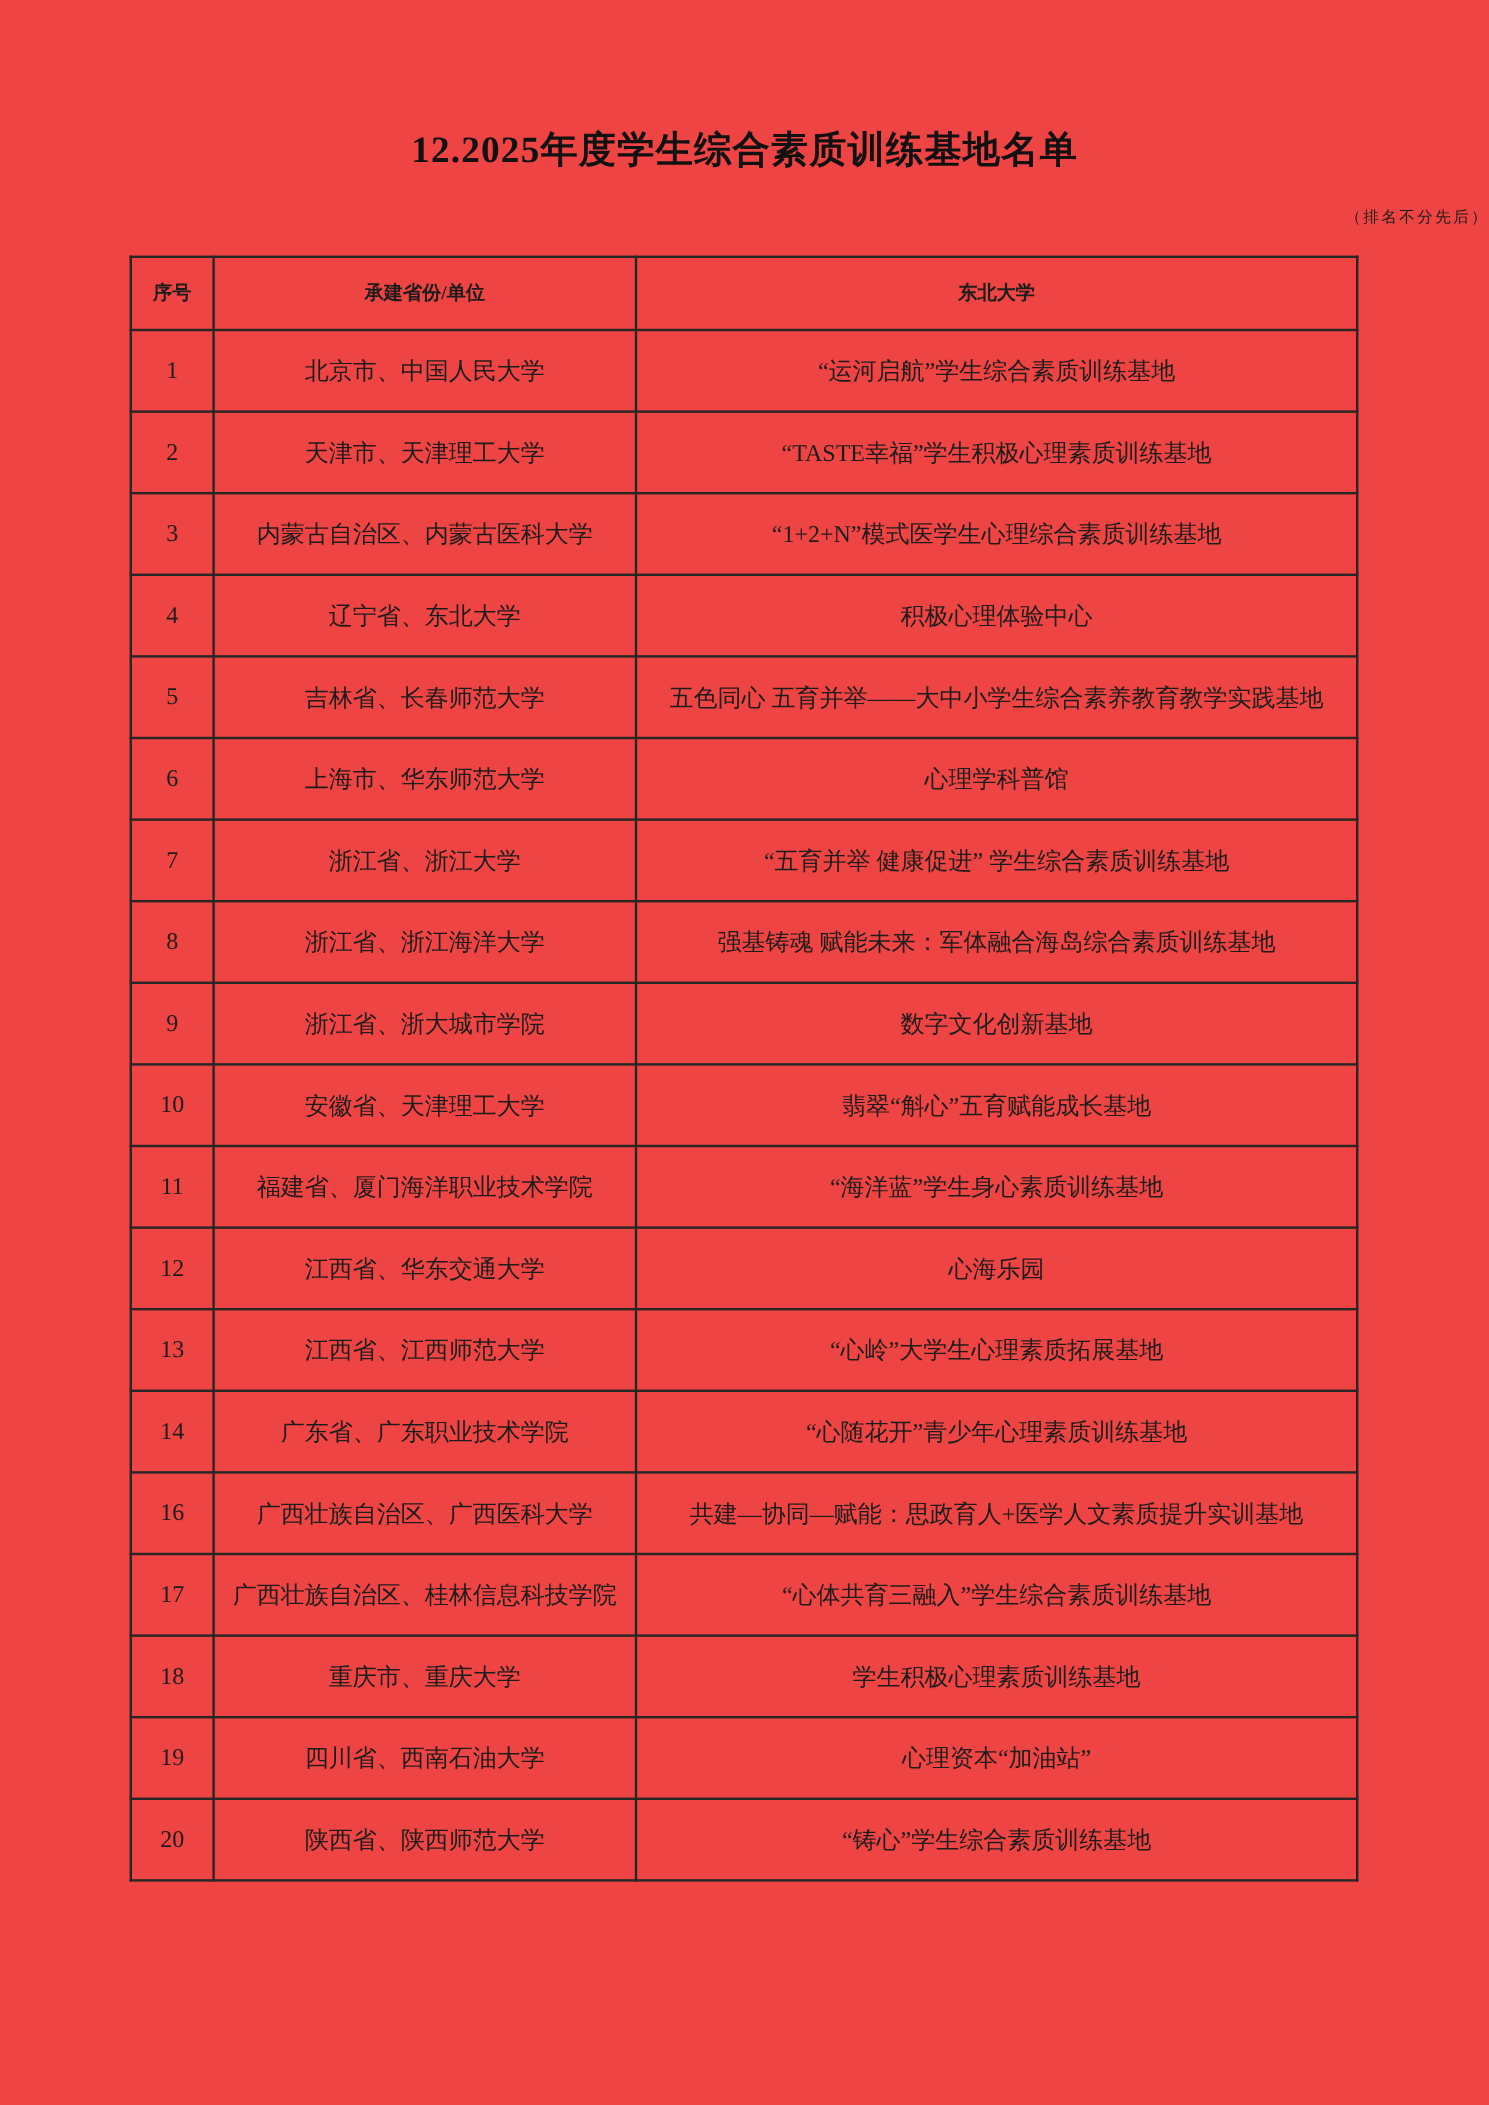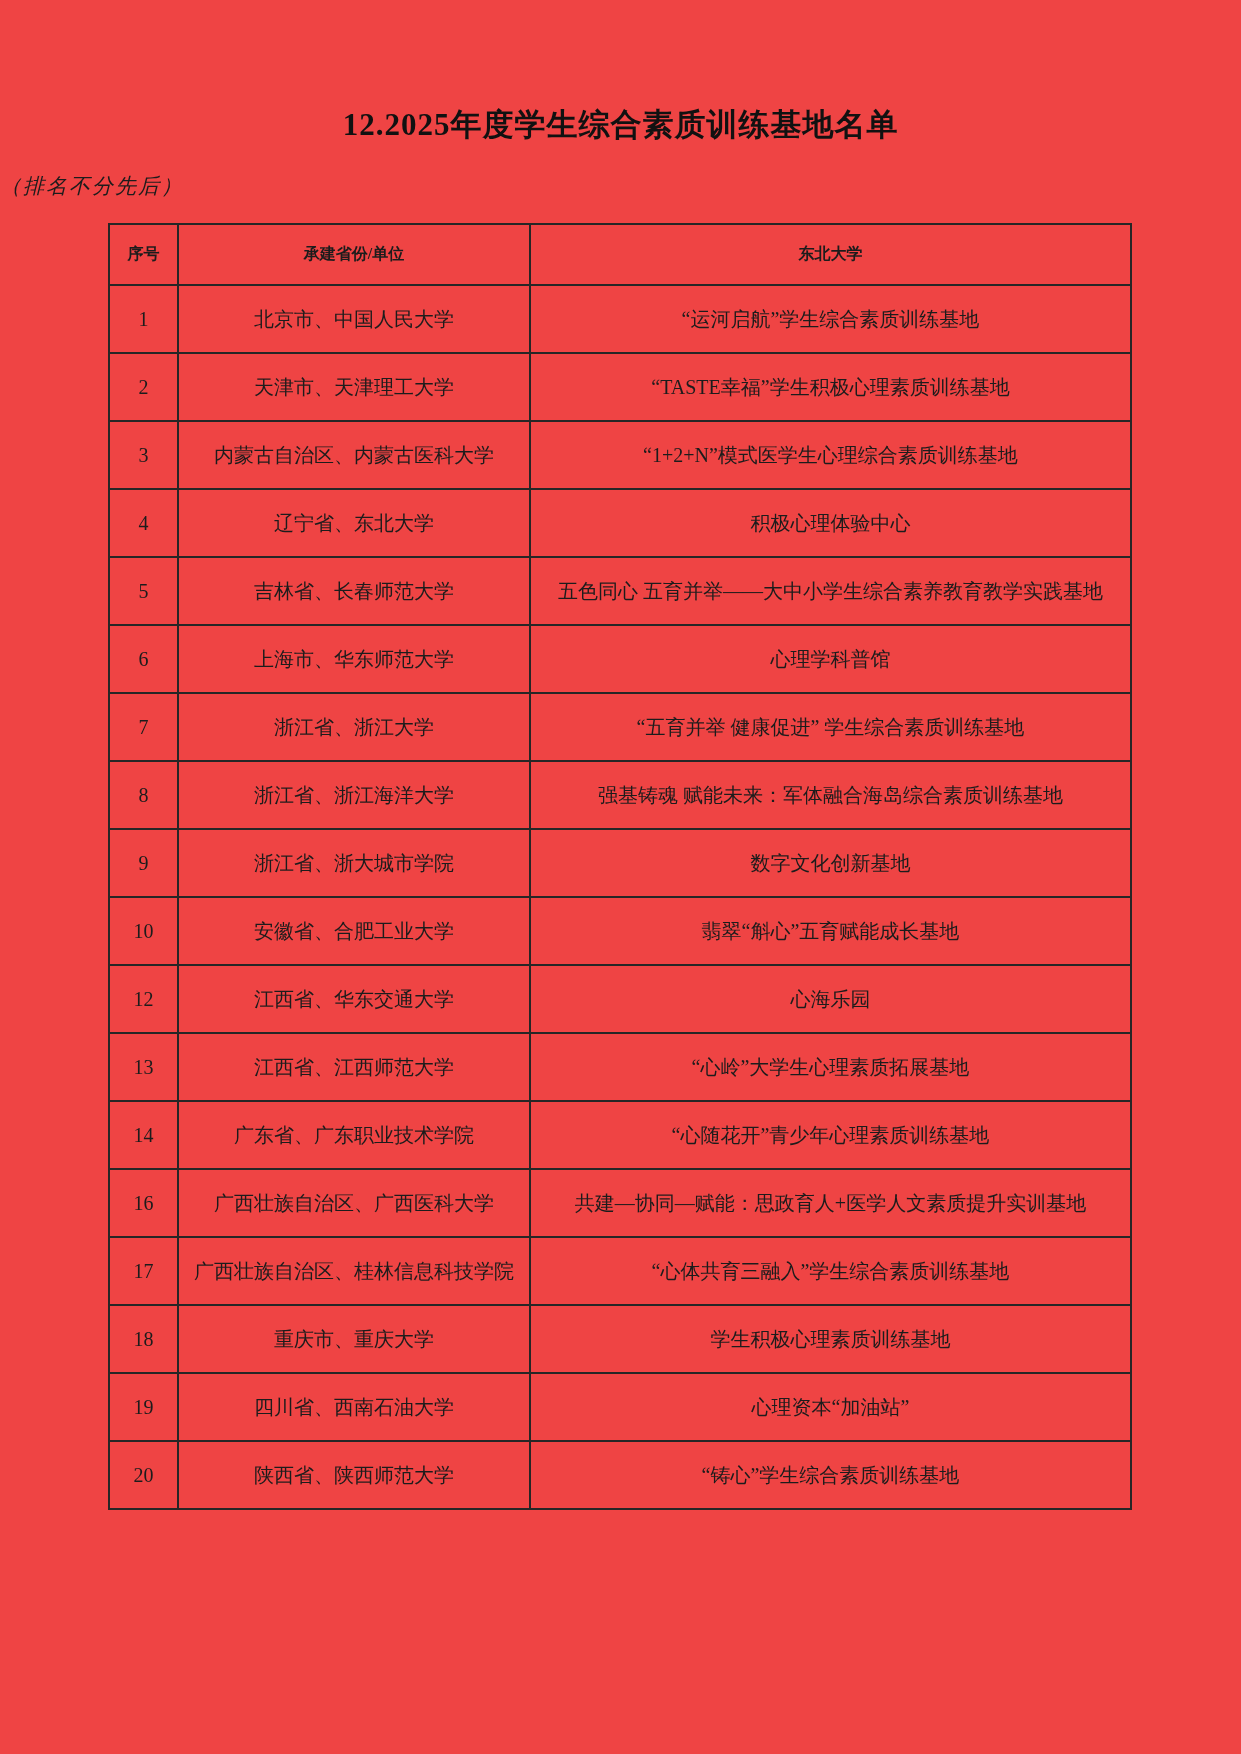--- a/index.html
+++ b/index.html
@@ -20,25 +20,24 @@
     margin: 0;
     padding-top: 104px;
     text-align: center;
     font-size: 31px;
     font-weight: bold;
     letter-spacing: 1px;
     color: #111;
   }
   .doc-subtitle {
     margin-top: 26px;
-    text-align: left;
-    font-size: 21px;
+    text-align: right;
+    font-size: 13px;
     letter-spacing: 2px;
     color: #1c1c1c;
-    font-style: italic;
   }
   table.base-table {
     border-collapse: collapse;
     table-layout: fixed;
     margin-left: 108px;
     margin-top: 23px;
     width: 1022px;
   }
   table.base-table th,
   table.base-table td {
@@ -126,22 +125,27 @@
           <td>浙江省、浙江海洋大学</td>
           <td>强基铸魂 赋能未来：军体融合海岛综合素质训练基地</td>
         </tr>
         <tr>
           <td>9</td>
           <td>浙江省、浙大城市学院</td>
           <td>数字文化创新基地</td>
         </tr>
         <tr>
           <td>10</td>
-          <td>安徽省、合肥工业大学</td>
+          <td>安徽省、天津理工大学</td>
           <td>翡翠“斛心”五育赋能成长基地</td>
+        </tr>
+        <tr>
+          <td>11</td>
+          <td>福建省、厦门海洋职业技术学院</td>
+          <td>“海洋蓝”学生身心素质训练基地</td>
         </tr>
         <tr>
           <td>12</td>
           <td>江西省、华东交通大学</td>
           <td>心海乐园</td>
         </tr>
         <tr>
           <td>13</td>
           <td>江西省、江西师范大学</td>
           <td>“心岭”大学生心理素质拓展基地</td>

